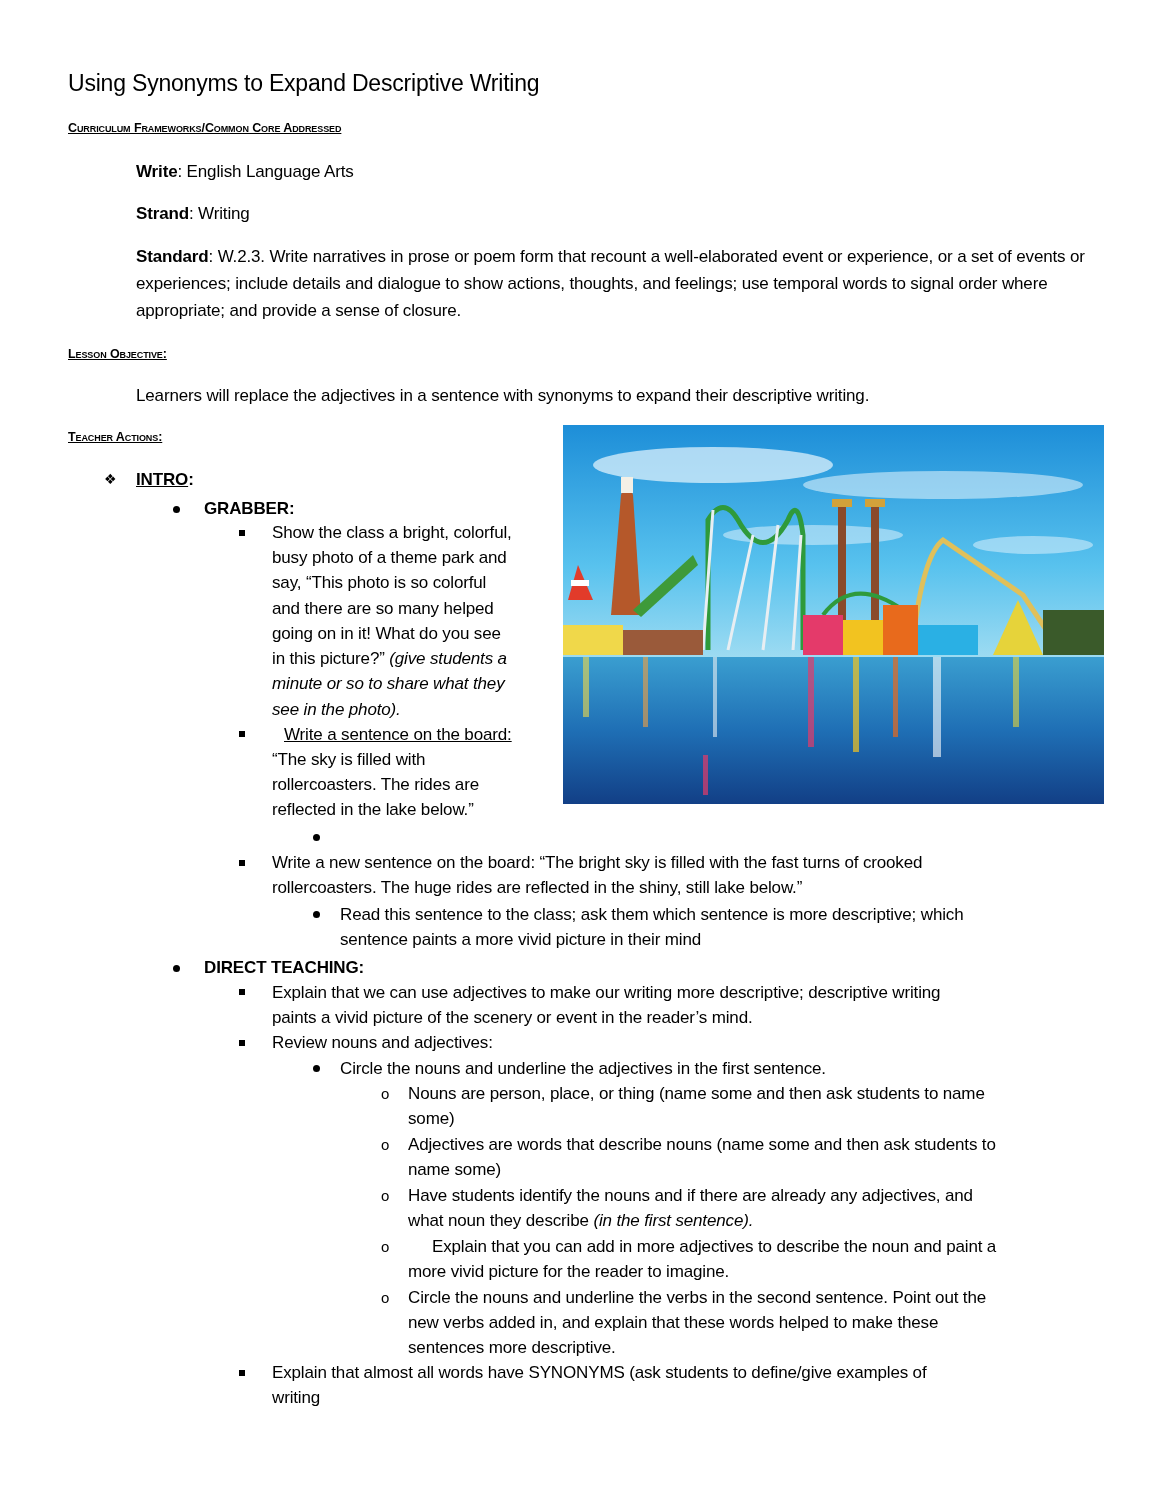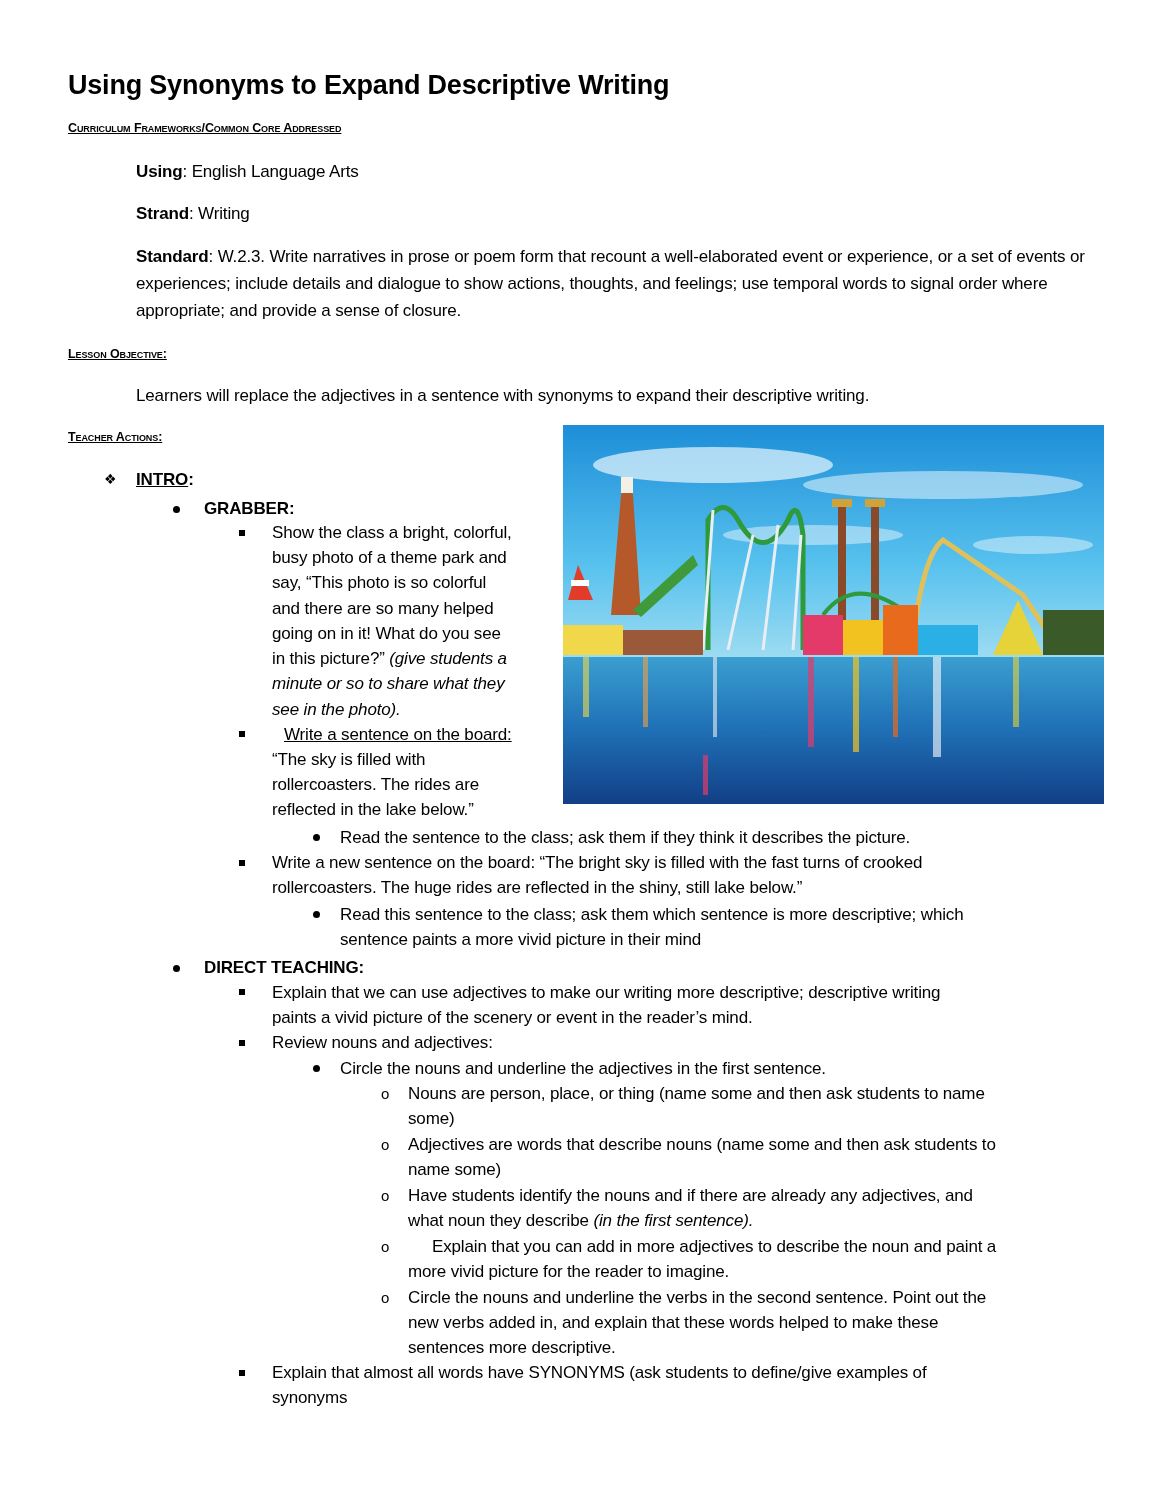--- a/index.html
+++ b/index.html
@@ -1,19 +1,19 @@
 <!DOCTYPE html>
 <html><head>
 <meta charset="utf-8">
 <style>
   html, body { margin: 0; padding: 0; background: #ffffff; }
   body { width: 1156px; height: 1496px; position: relative; overflow: hidden;
          font-family: "Liberation Sans", sans-serif; color: #000; }
   .page { position: absolute; left: 0; top: 0; width: 1156px; height: 1496px; }
-  .title { position: absolute; left: 68px; top: 70px; font-size: 27px; font-weight: bold; letter-spacing: -0.2px; }
+  .title { position: absolute; left: 68px; top: 70px; font-size: 23px; font-weight: normal; letter-spacing: -0.2px; }
   .heading { position: absolute; left: 68px; font-size: 12.5px; font-weight: bold; text-decoration: underline;
              font-variant: small-caps; letter-spacing: -0.1px; }
   .para { position: absolute; left: 136px; font-size: 17px; line-height: 27px; width: 960px; letter-spacing: -0.15px; }
   .para b { font-weight: bold; }
   .line { position: absolute; font-size: 17px; line-height: 24px; white-space: nowrap; letter-spacing: -0.15px; }
   .bul { position: absolute; font-size: 17px; line-height: 24px; }
   .sq { position: absolute; width: 6px; height: 6px; background: #000; }
   .dot { position: absolute; width: 7px; height: 7px; background: #000; border-radius: 50%; }
   .circ { position: absolute; font-size: 15px; line-height: 24px; }
   .photo { position: absolute; left: 563px; top: 425px; width: 541px; height: 379px; overflow: hidden; }
@@ -23,21 +23,21 @@
 </style>
 </head>
 <body>
 
 <div class="page">
 
   <div class="title">Using Synonyms to Expand Descriptive Writing</div>
 
   <div class="heading" style="top:121px;">Curriculum Frameworks/Common Core Addressed</div>
 
-  <div class="para" style="top:158px;"><b>Using</b><span>: English Language Arts</span></div>
+  <div class="para" style="top:158px;"><b>Write</b><span>: English Language Arts</span></div>
 
   <div class="para" style="top:200px;"><b>Strand</b><span>: Writing</span></div>
 
   <div class="para" style="top:243px; width:955px;"><b>Standard</b><span>: W.2.3. Write narratives in prose or poem form that recount a well-elaborated event or experience, or a set of events or experiences; include details and dialogue to show actions, thoughts, and feelings; use temporal words to signal order where appropriate; and provide a sense of closure.</span></div>
 
   <div class="heading" style="top:347px;">Lesson Objective:</div>
 
   <div class="para" style="top:382px;">Learners will replace the adjectives in a sentence with synonyms to expand their descriptive writing.</div>
 
   <div class="heading" style="top:430px;">Teacher Actions:</div>
@@ -58,21 +58,20 @@
   <div class="line" style="left:272px; top:672px;"><i>minute or so to share what they</i></div>
   <div class="line" style="left:272px; top:698px;"><i>see in the photo).</i></div>
 
   <div class="sq" style="left:239px; top:731px;"></div>
   <div class="line" style="left:284px; top:723px;text-decoration:underline;">Write a sentence on the board:</div>
   <div class="line" style="left:272px; top:748px;text-align:center;">“The sky is filled with</div>
   <div class="line" style="left:272px; top:773px;">rollercoasters. The rides are</div>
   <div class="line" style="left:272px; top:798px;">reflected in the lake below.”</div>
 
   <div class="dot" style="left:313px; top:834px;"></div>
-  <div class="line" style="left:340px; top:826px;">Read the sentence to the class; ask them if they think it describes the picture.</div>
 
   <div class="sq" style="left:239px; top:860px;"></div>
   <div class="line" style="left:272px; top:851px;">Write a new sentence on the board: “The bright sky is filled with the fast turns of crooked</div>
   <div class="line" style="left:272px; top:876px;">rollercoasters. The huge rides are reflected in the shiny, still lake below.”</div>
 
   <div class="dot" style="left:313px; top:911px;"></div>
   <div class="line" style="left:340px; top:903px;">Read this sentence to the class; ask them which sentence is more descriptive; which</div>
   <div class="line" style="left:340px; top:928px;">sentence paints a more vivid picture in their mind</div>
 
   <div class="dot" style="left:173px; top:965px;"></div>
@@ -104,21 +103,21 @@
   <div class="line" style="left:432px; top:1235px;">Explain that you can add in more adjectives to describe the noun and paint a</div>
   <div class="line" style="left:408px; top:1260px;">more vivid picture for the reader to imagine.</div>
 
   <div class="circ" style="left:381px; top:1286px;">o</div>
   <div class="line" style="left:408px; top:1286px;">Circle the nouns and underline the verbs in the second sentence. Point out the</div>
   <div class="line" style="left:408px; top:1311px;">new verbs added in, and explain that these words helped to make these</div>
   <div class="line" style="left:408px; top:1336px;">sentences more descriptive.</div>
 
   <div class="sq" style="left:239px; top:1370px;"></div>
   <div class="line" style="left:272px; top:1361px;">Explain that almost all words have SYNONYMS (ask students to define/give examples of</div>
-  <div class="line" style="left:272px; top:1386px;">synonyms</div>
+  <div class="line" style="left:272px; top:1386px;">writing</div>
 
   <div class="photo">
     <svg width="541" height="379" viewBox="0 0 541 379" xmlns="http://www.w3.org/2000/svg">
       <defs>
         <linearGradient id="sky" x1="0" y1="0" x2="0" y2="1">
           <stop offset="0" stop-color="#1d8ed8"></stop>
           <stop offset="0.6" stop-color="#58c2ee"></stop>
           <stop offset="1" stop-color="#9fdcf2"></stop>
         </linearGradient>
         <linearGradient id="water" x1="0" y1="0" x2="0" y2="1">

